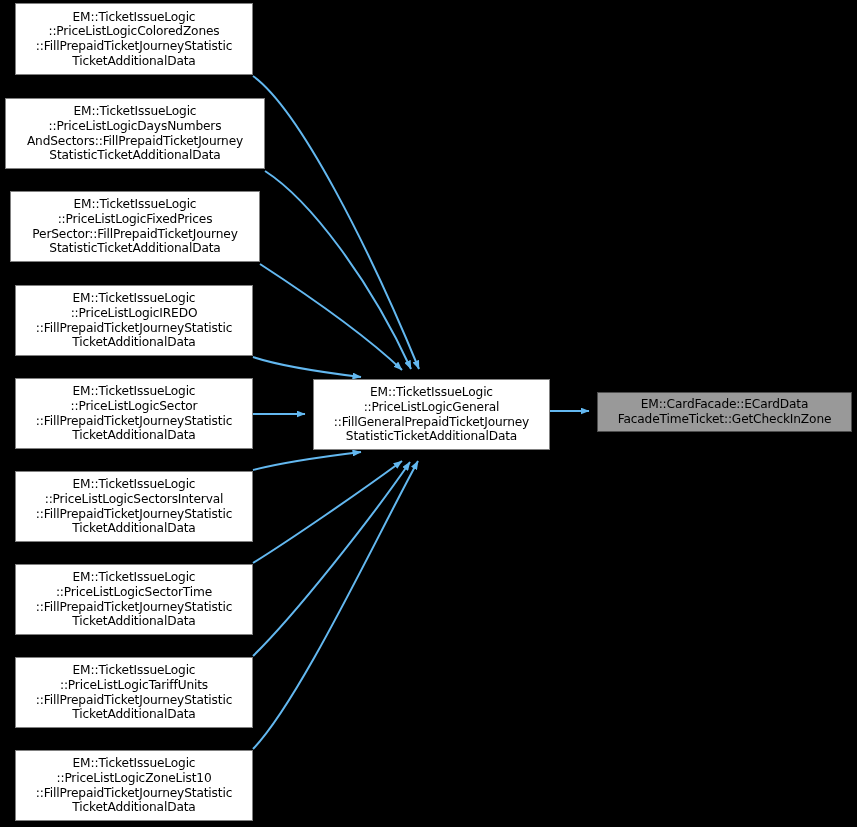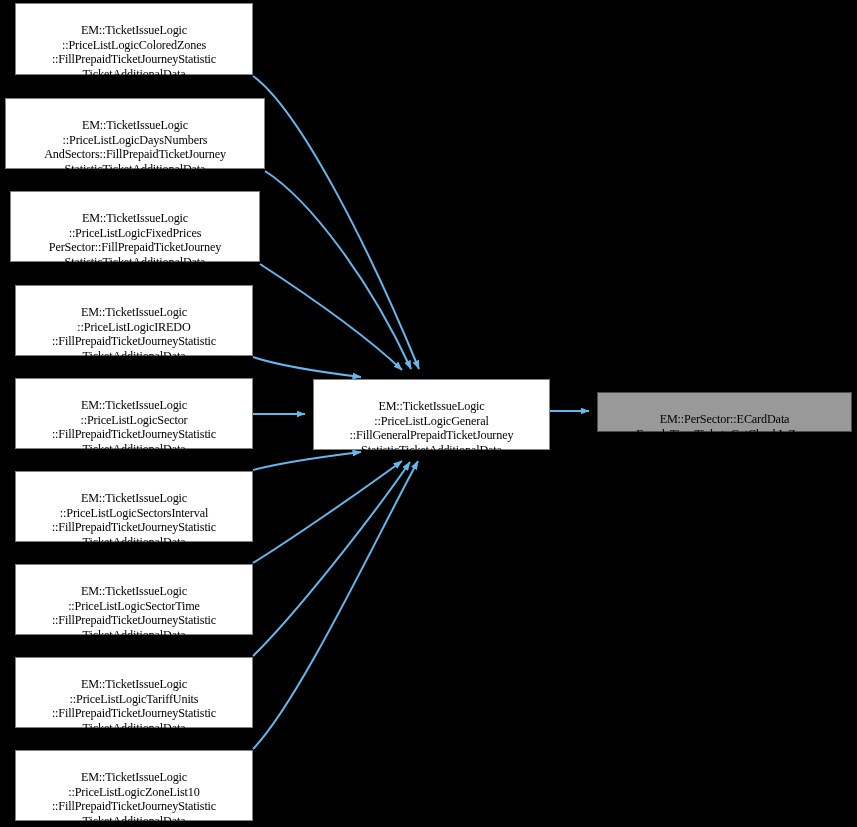--- a/index.html
+++ b/index.html
@@ -22,30 +22,29 @@
     height: 827px;
     pointer-events: none;
   }
   .node {
     position: absolute;
     box-sizing: border-box;
     border: 1px solid #808080;
     background: #ffffff;
     color: #000000;
     display: flex;
-    align-items: flex-start;
+    align-items: center;
     justify-content: center;
     text-align: center;
     font-size: 12.2px;
     line-height: 14.6px;
     letter-spacing: -0.15px;
     white-space: pre-line;
     padding: 19px 2px;
     z-index: 2;
-    font-family: Liberation Serif, serif;
   }
   .node.highlight {
     background: #999999;
     border: 1px solid #4d4d4d;
   }
   .node-label {
     display: block;
     width: 100%;
   }
 </style>
@@ -108,17 +107,17 @@
 ::FillPrepaidTicketJourneyStatistic
 TicketAdditionalData</span></div>
       <div class="node" style="left: 15px; top: 750px; width: 238px; height: 71px;"><span class="node-label">EM::TicketIssueLogic
 ::PriceListLogicZoneList10
 ::FillPrepaidTicketJourneyStatistic
 TicketAdditionalData</span></div>
       <div class="node" style="left: 313px; top: 379px; width: 237px; height: 71px;"><span class="node-label">EM::TicketIssueLogic
 ::PriceListLogicGeneral
 ::FillGeneralPrepaidTicketJourney
 StatisticTicketAdditionalData</span></div>
-      <div class="node highlight" style="left: 597px; top: 392px; width: 255px; height: 39px;"><span class="node-label">EM::PerSector::ECardData
+      <div class="node highlight" style="left: 597px; top: 392px; width: 255px; height: 39px;"><span class="node-label">EM::CardFacade::ECardData
 FacadeTimeTicket::GetCheckInZone</span></div>
     </div>
 
 </div>
 
 </body></html>

